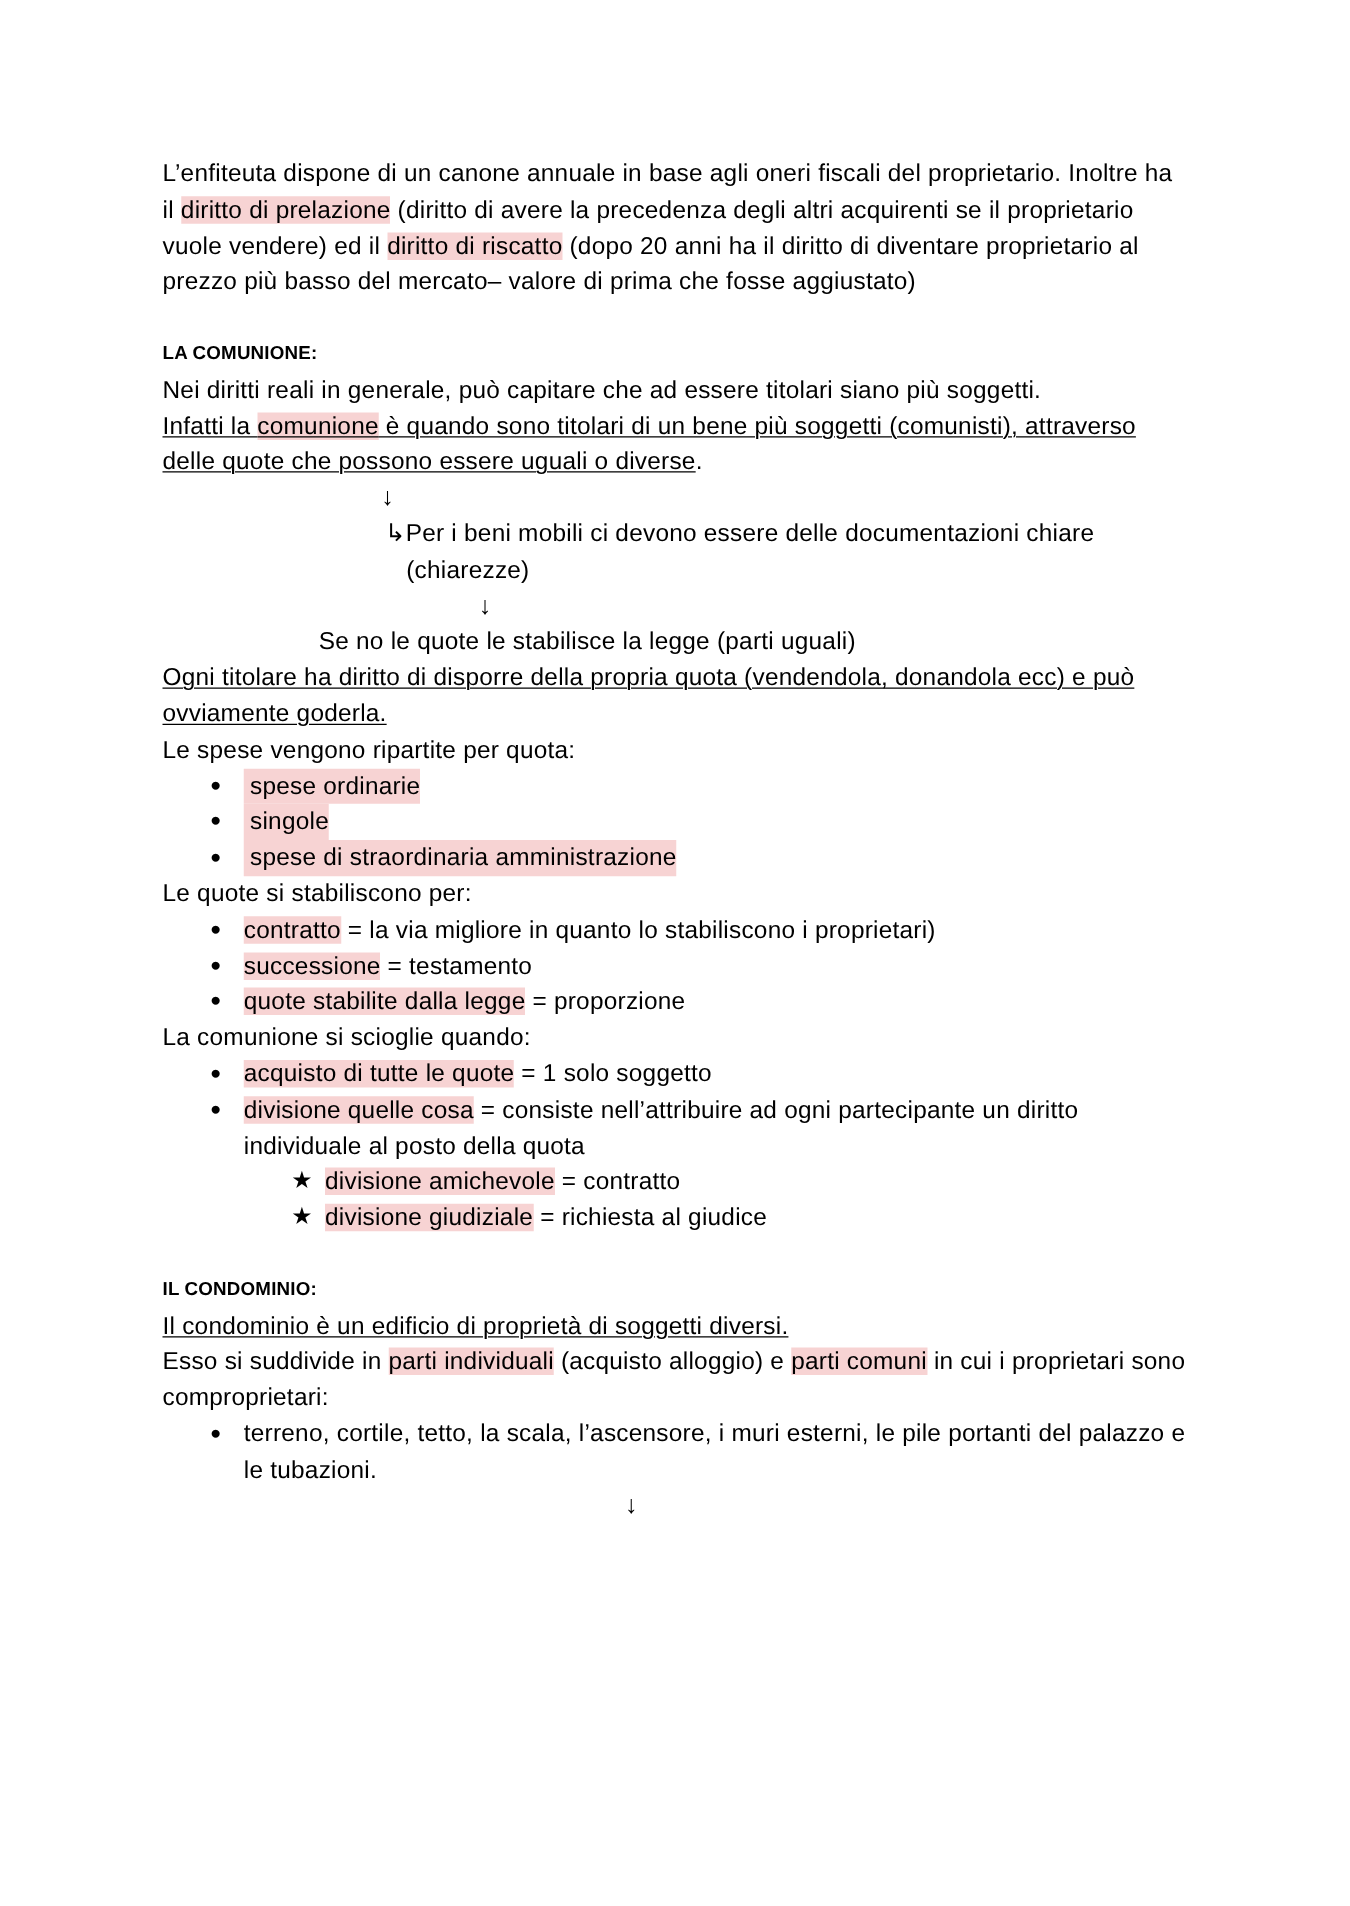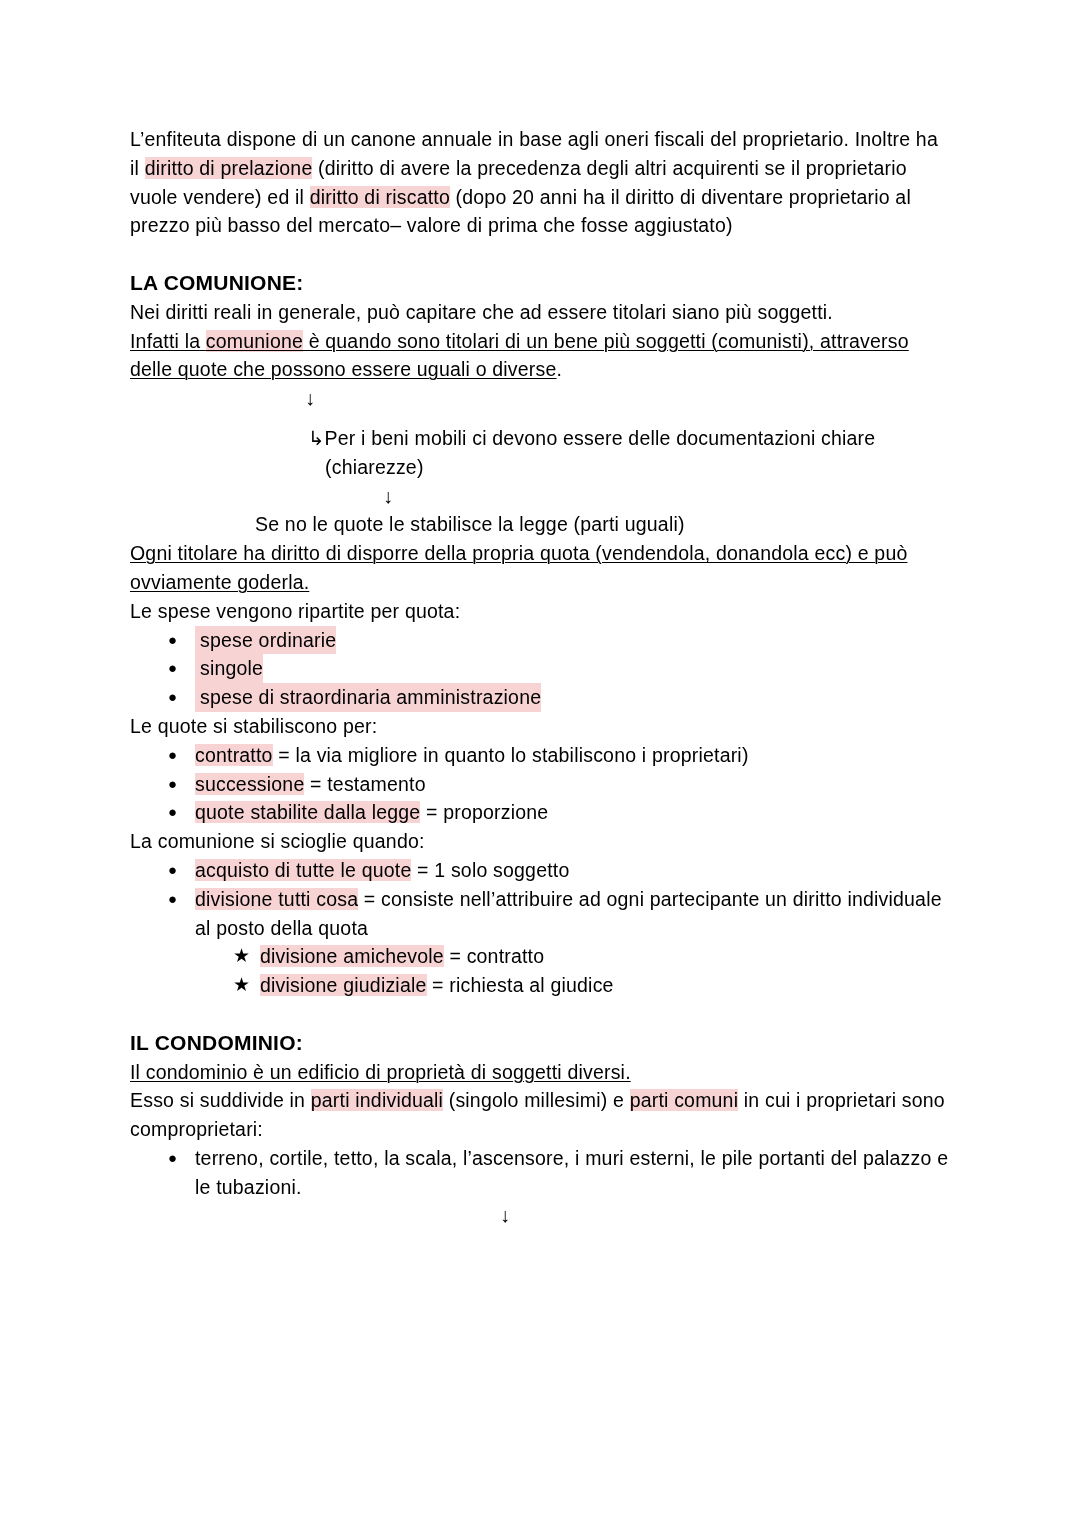--- a/index.html
+++ b/index.html
@@ -37,21 +37,21 @@
   .hl {
     background-color: #f7d3d3;
   }
   .ul {
     text-decoration: underline;
     text-underline-offset: 2px;
     text-decoration-thickness: 1px;
   }
   h2.heading {
     margin: 0;
-    font-size: 21px;
+    font-size: 15px;
     line-height: 28.8px;
     font-weight: bold;
     letter-spacing: 0.01em;
   }
   .arrow-line {
     margin: 0;
     line-height: 28.8px;
     height: 28.8px;
     font-size: 20px;
   }
@@ -95,21 +95,20 @@
   }
   .center-ish {
     display: block;
     padding-left: 125px;
     line-height: 28.8px;
   }
   .sub-indent {
     display: block;
     padding-left: 178px;
     line-height: 28.8px;
-    margin-top: 11px;
   }
   .sub-indent2 {
     display: block;
     padding-left: 195px;
     line-height: 28.8px;
   }
   .arrow-a { padding-left: 175px; }
   .arrow-b { padding-left: 253px; }
   .arrow-c { padding-left: 370px; }
   .bullet-hl {
@@ -163,35 +162,35 @@
     <ul class="bullets">
       <li><span class="marker">●</span><span class="hl">contratto</span><span> = la via migliore in quanto lo stabiliscono i proprietari)</span></li>
       <li><span class="marker">●</span><span class="hl">successione</span><span> = testamento</span></li>
       <li><span class="marker">●</span><span class="hl">quote stabilite dalla legge</span><span> = proporzione</span></li>
     </ul>
 
     <p class="para">La comunione si scioglie quando:</p>
 
     <ul class="bullets">
       <li><span class="marker">●</span><span class="hl">acquisto di tutte le quote</span><span> = 1 solo soggetto</span></li>
-      <li><span class="marker">●</span><span class="hl">divisione tutti cosa</span><span> = consiste nell’attribuire ad ogni partecipante un diritto individuale al posto della quota</span></li>
+      <li><span class="marker">●</span><span class="hl">divisione quelle cosa</span><span> = consiste nell’attribuire ad ogni partecipante un diritto individuale al posto della quota</span></li>
     </ul>
 
     <ul class="lvl2">
       <li><span class="marker">★</span><span class="hl">divisione amichevole</span><span> = contratto</span></li>
       <li><span class="marker">★</span><span class="hl">divisione giudiziale</span><span> = richiesta al giudice</span></li>
     </ul>
 
     <div class="blank"></div>
 
     <h2 class="heading">IL CONDOMINIO:</h2>
 
     <p class="para ul">Il condominio è un edificio di proprietà di soggetti diversi.</p>
 
-    <p class="para"><span>Esso si suddivide in </span><span class="hl">parti individuali</span><span> (singolo millesimi) e </span><span class="hl">parti comuni</span><span> in cui i proprietari sono comproprietari:</span></p>
+    <p class="para"><span>Esso si suddivide in </span><span class="hl">parti individuali</span><span> (acquisto alloggio) e </span><span class="hl">parti comuni</span><span> in cui i proprietari sono comproprietari:</span></p>
 
     <ul class="bullets">
       <li><span class="marker">●</span><span>terreno, cortile, tetto, la scala, l’ascensore, i muri esterni, le pile portanti del palazzo e le tubazioni.</span></li>
     </ul>
 
 
     <p class="para arrow-line arrow-c"><span class="arrow">↓</span></p>
 
   </div>
 </div>

